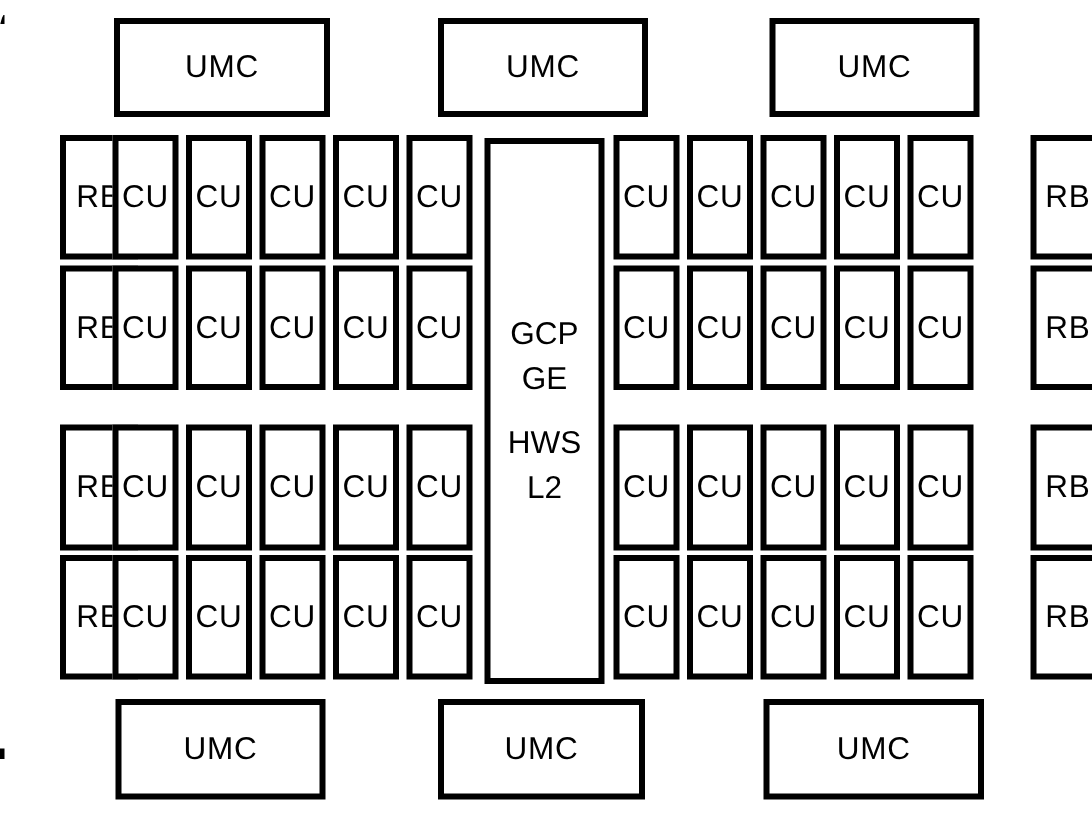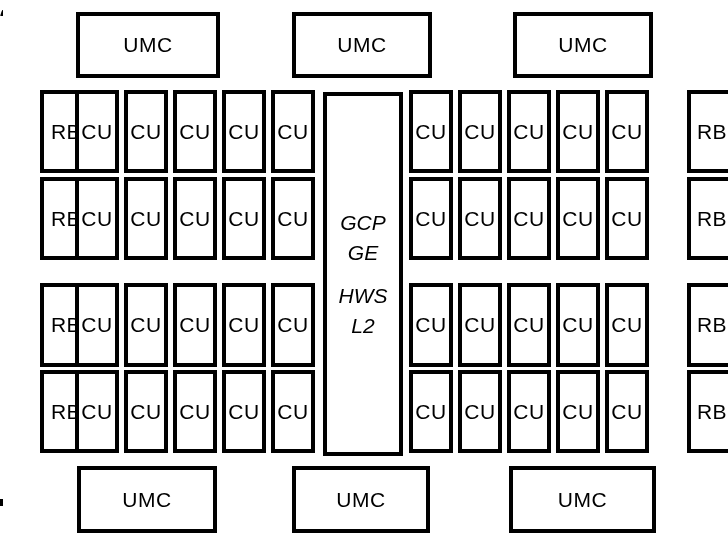--- a/index.html
+++ b/index.html
@@ -56,21 +56,20 @@
     position: absolute;
     left: 323px; top: 92px;
     width: 80px; height: 364px;
     box-sizing: border-box;
     border: 4px solid #000000;
     background: #ffffff;
     display: flex;
     flex-direction: column;
     align-items: center;
     justify-content: center;
-    font-style: italic;
   }
   .center-line { font-size: 21px; line-height: 30px; text-align: center; }
   .center-line.gap-above { margin-top: 13px; }
 
   
   .artifact { position: absolute; left: 0; width: 3px; background: #000000; }
   #artifact-top    { top: 10px;  height: 6px; }
   #artifact-bottom { top: 499px; height: 7px; }
 </style>
 </head>

